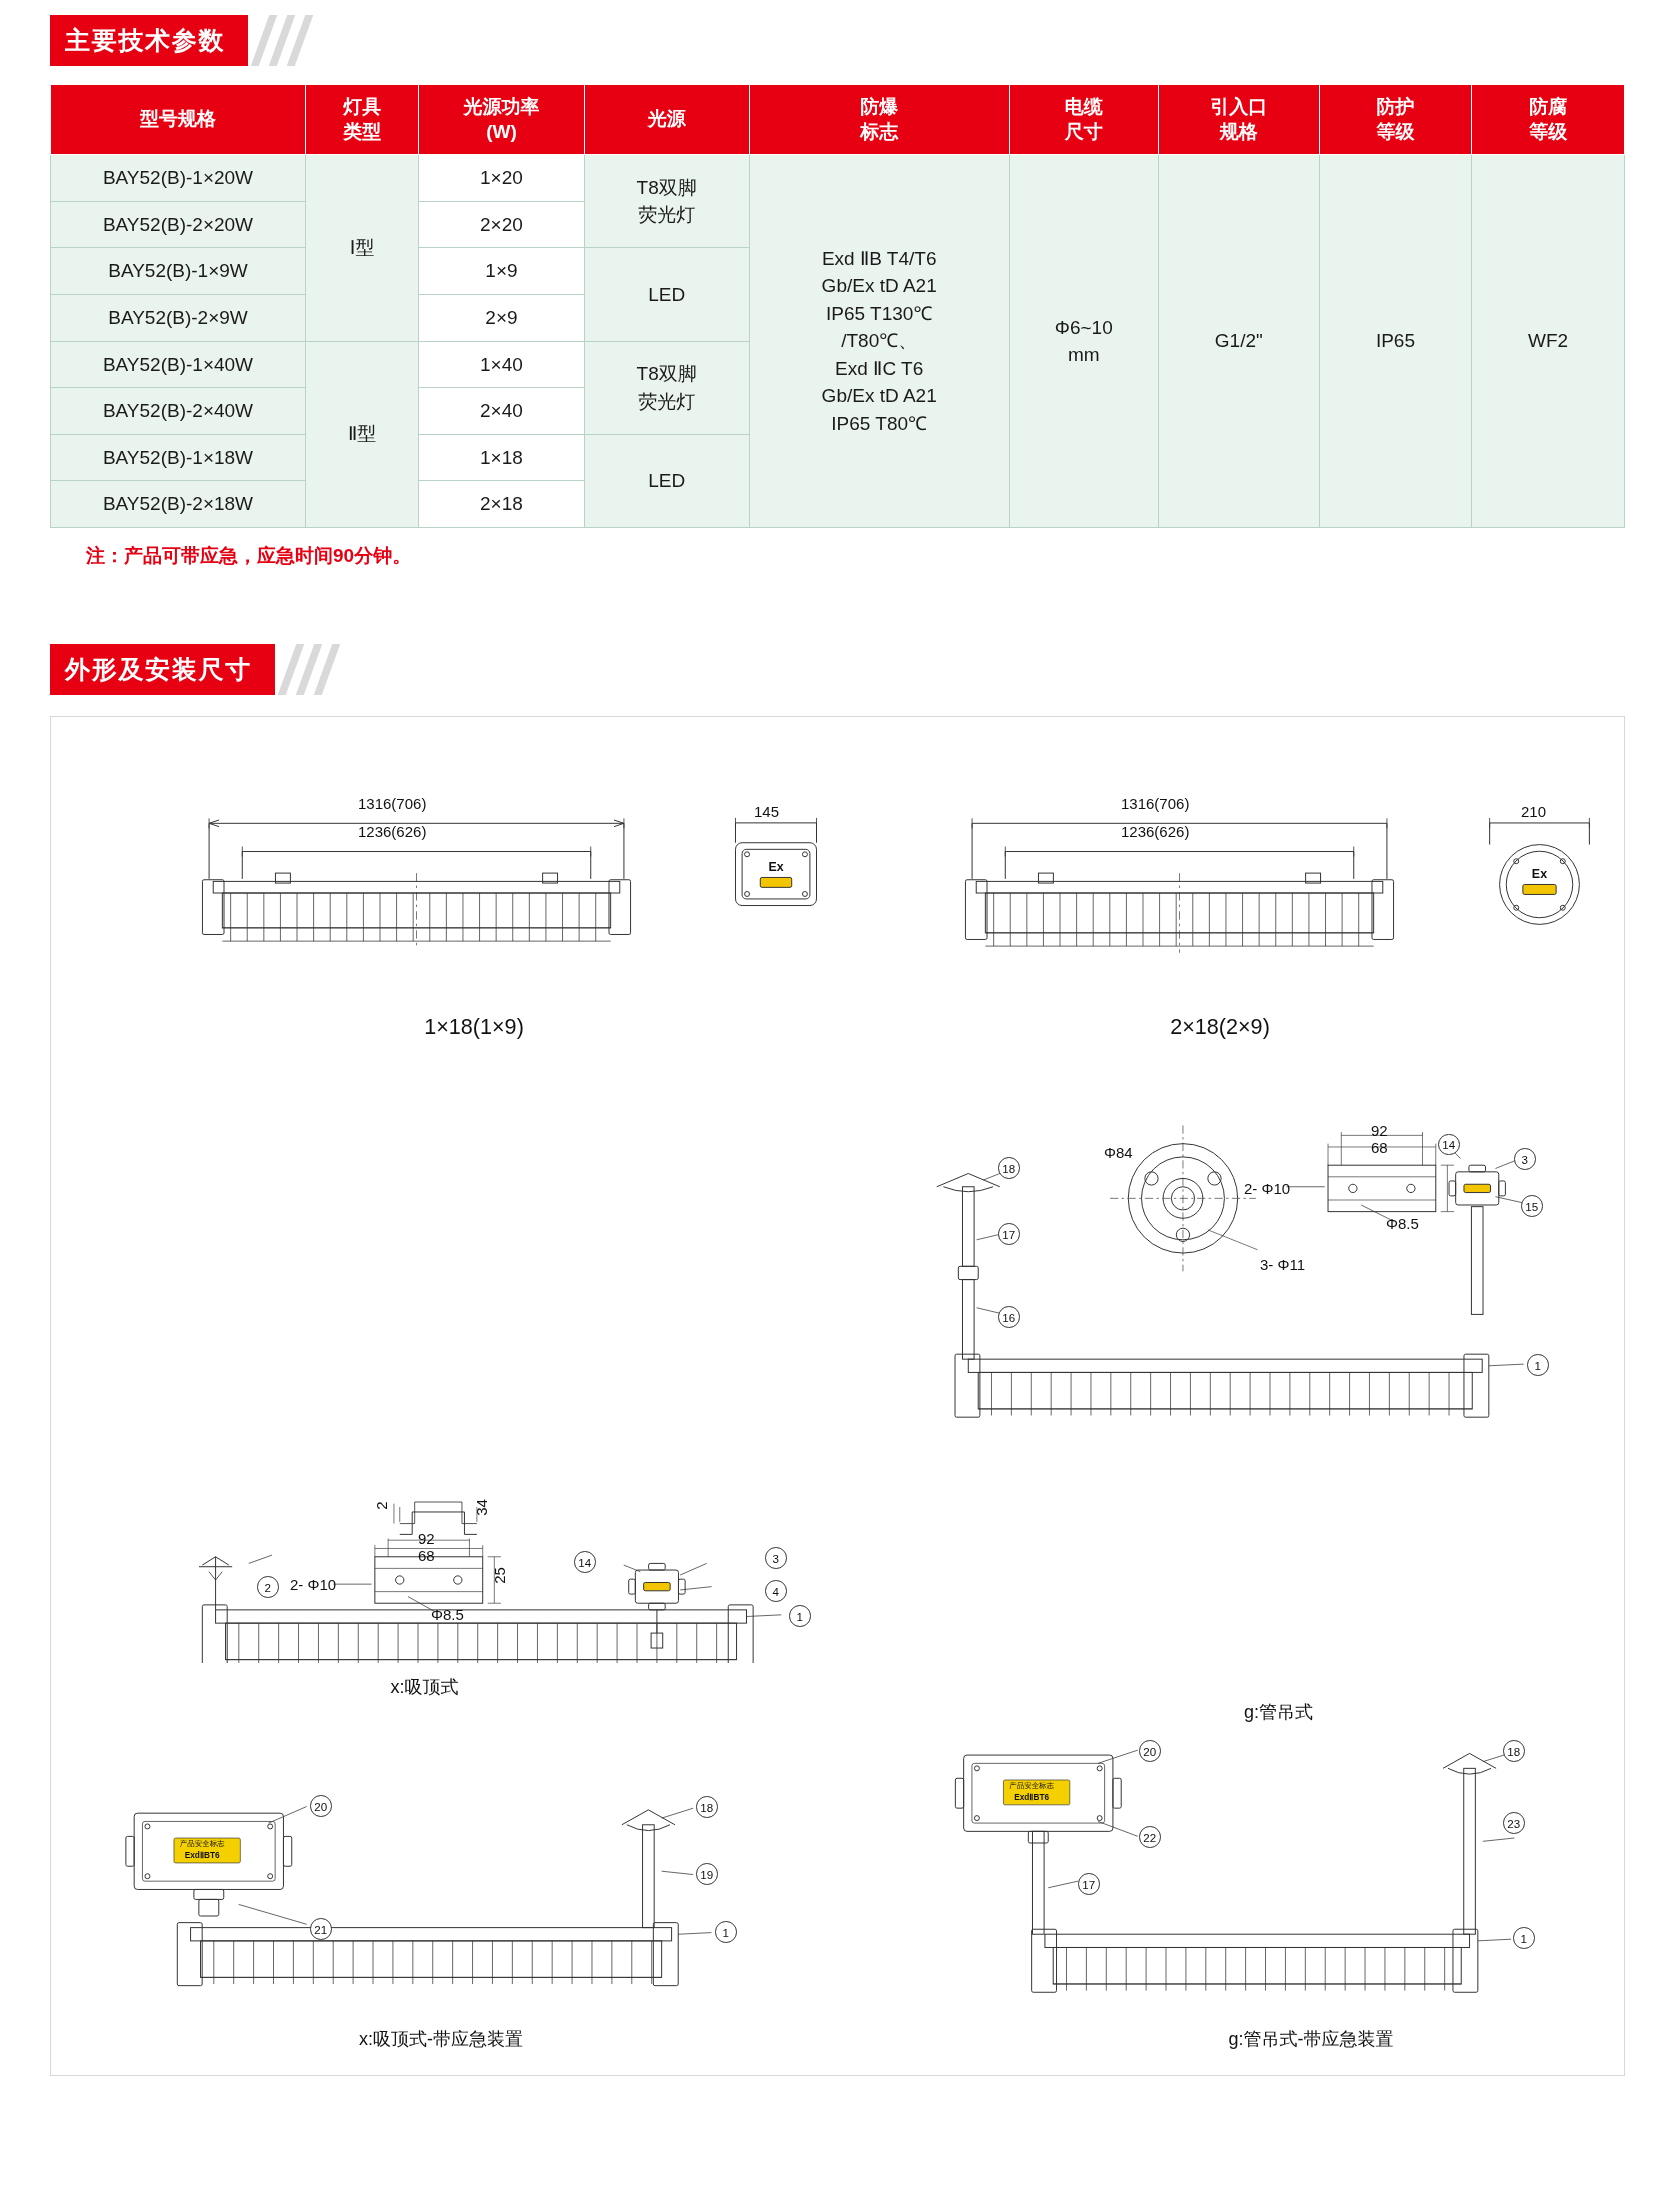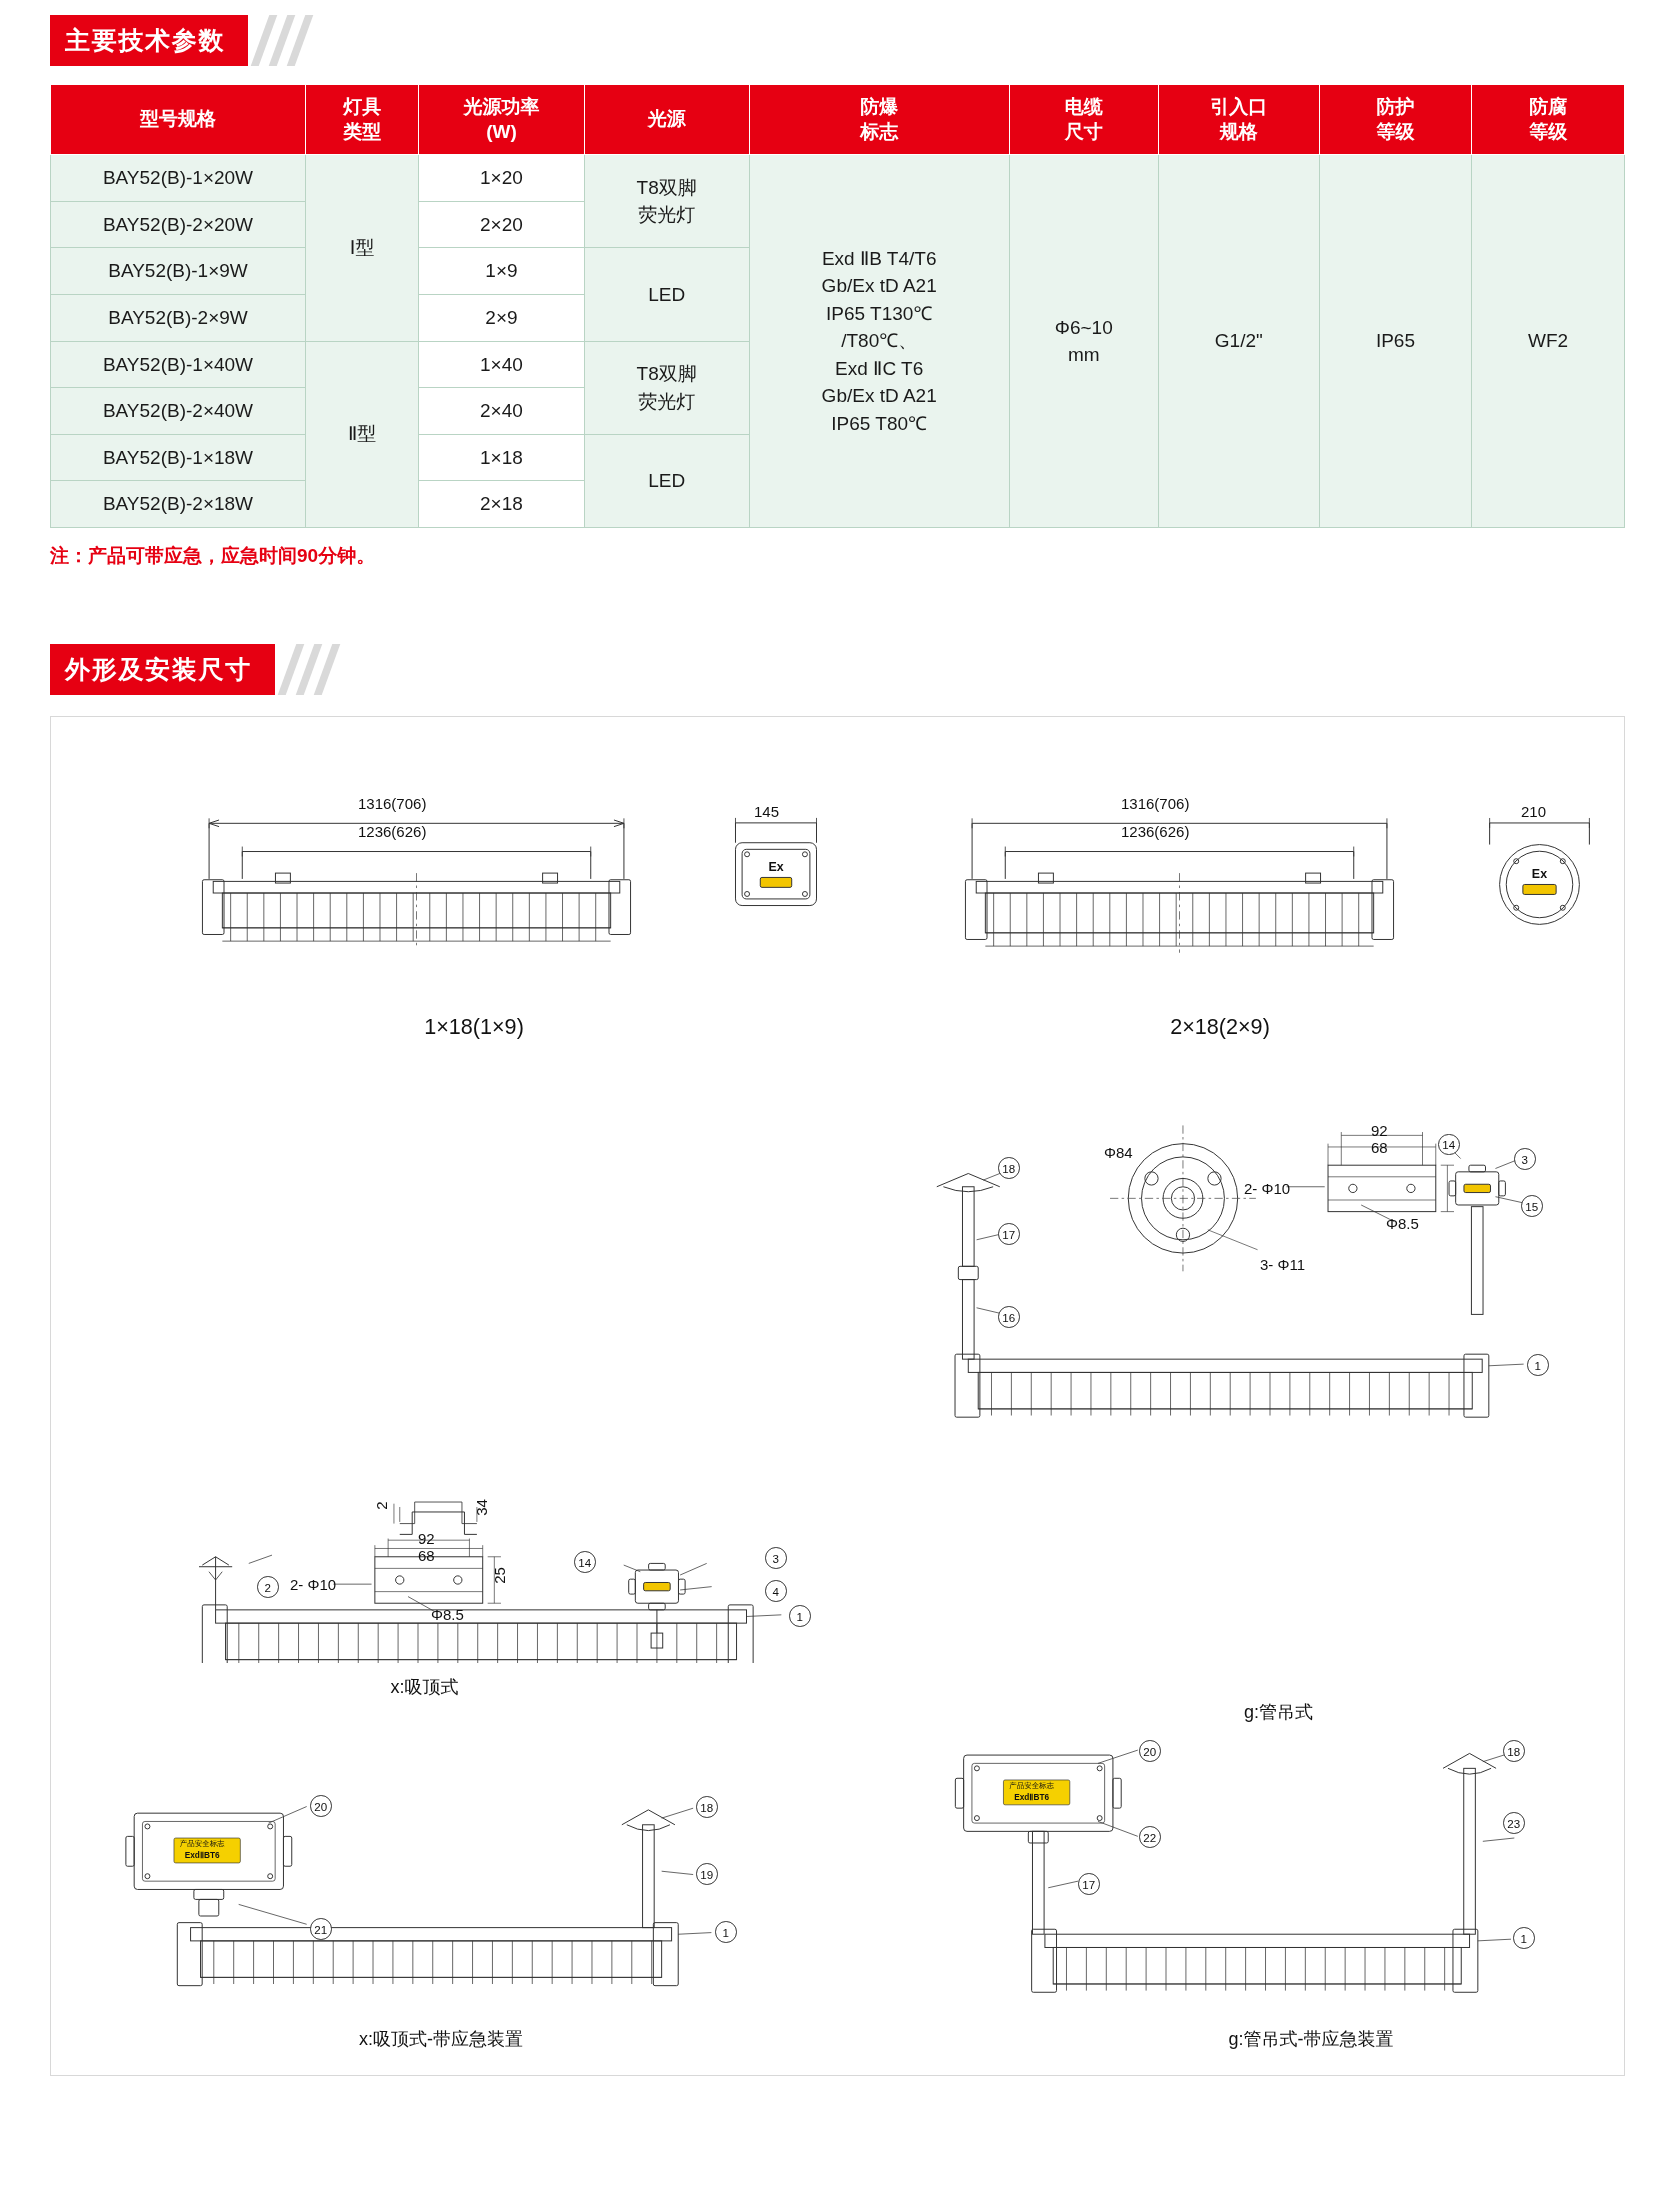--- a/index.html
+++ b/index.html
@@ -77,20 +77,21 @@
     line-height: 1.45;
     margin-left: 16px;
   }
   table.spec td.model { background: #eaf4ee; }
   table.spec td.shade { background: #eaf4ee; }
   .note {
     color: #e60012;
     font-size: 19px;
     margin-top: 15px;
     font-weight: bold;
+    margin-left: 36px;
   }
 
   
   .drawing-panel {
     border: 0.8px solid #d8d8d8;
     margin-top: 21.6px;
     height: 1360px;
     position: relative;
     background: #fff;
   }

